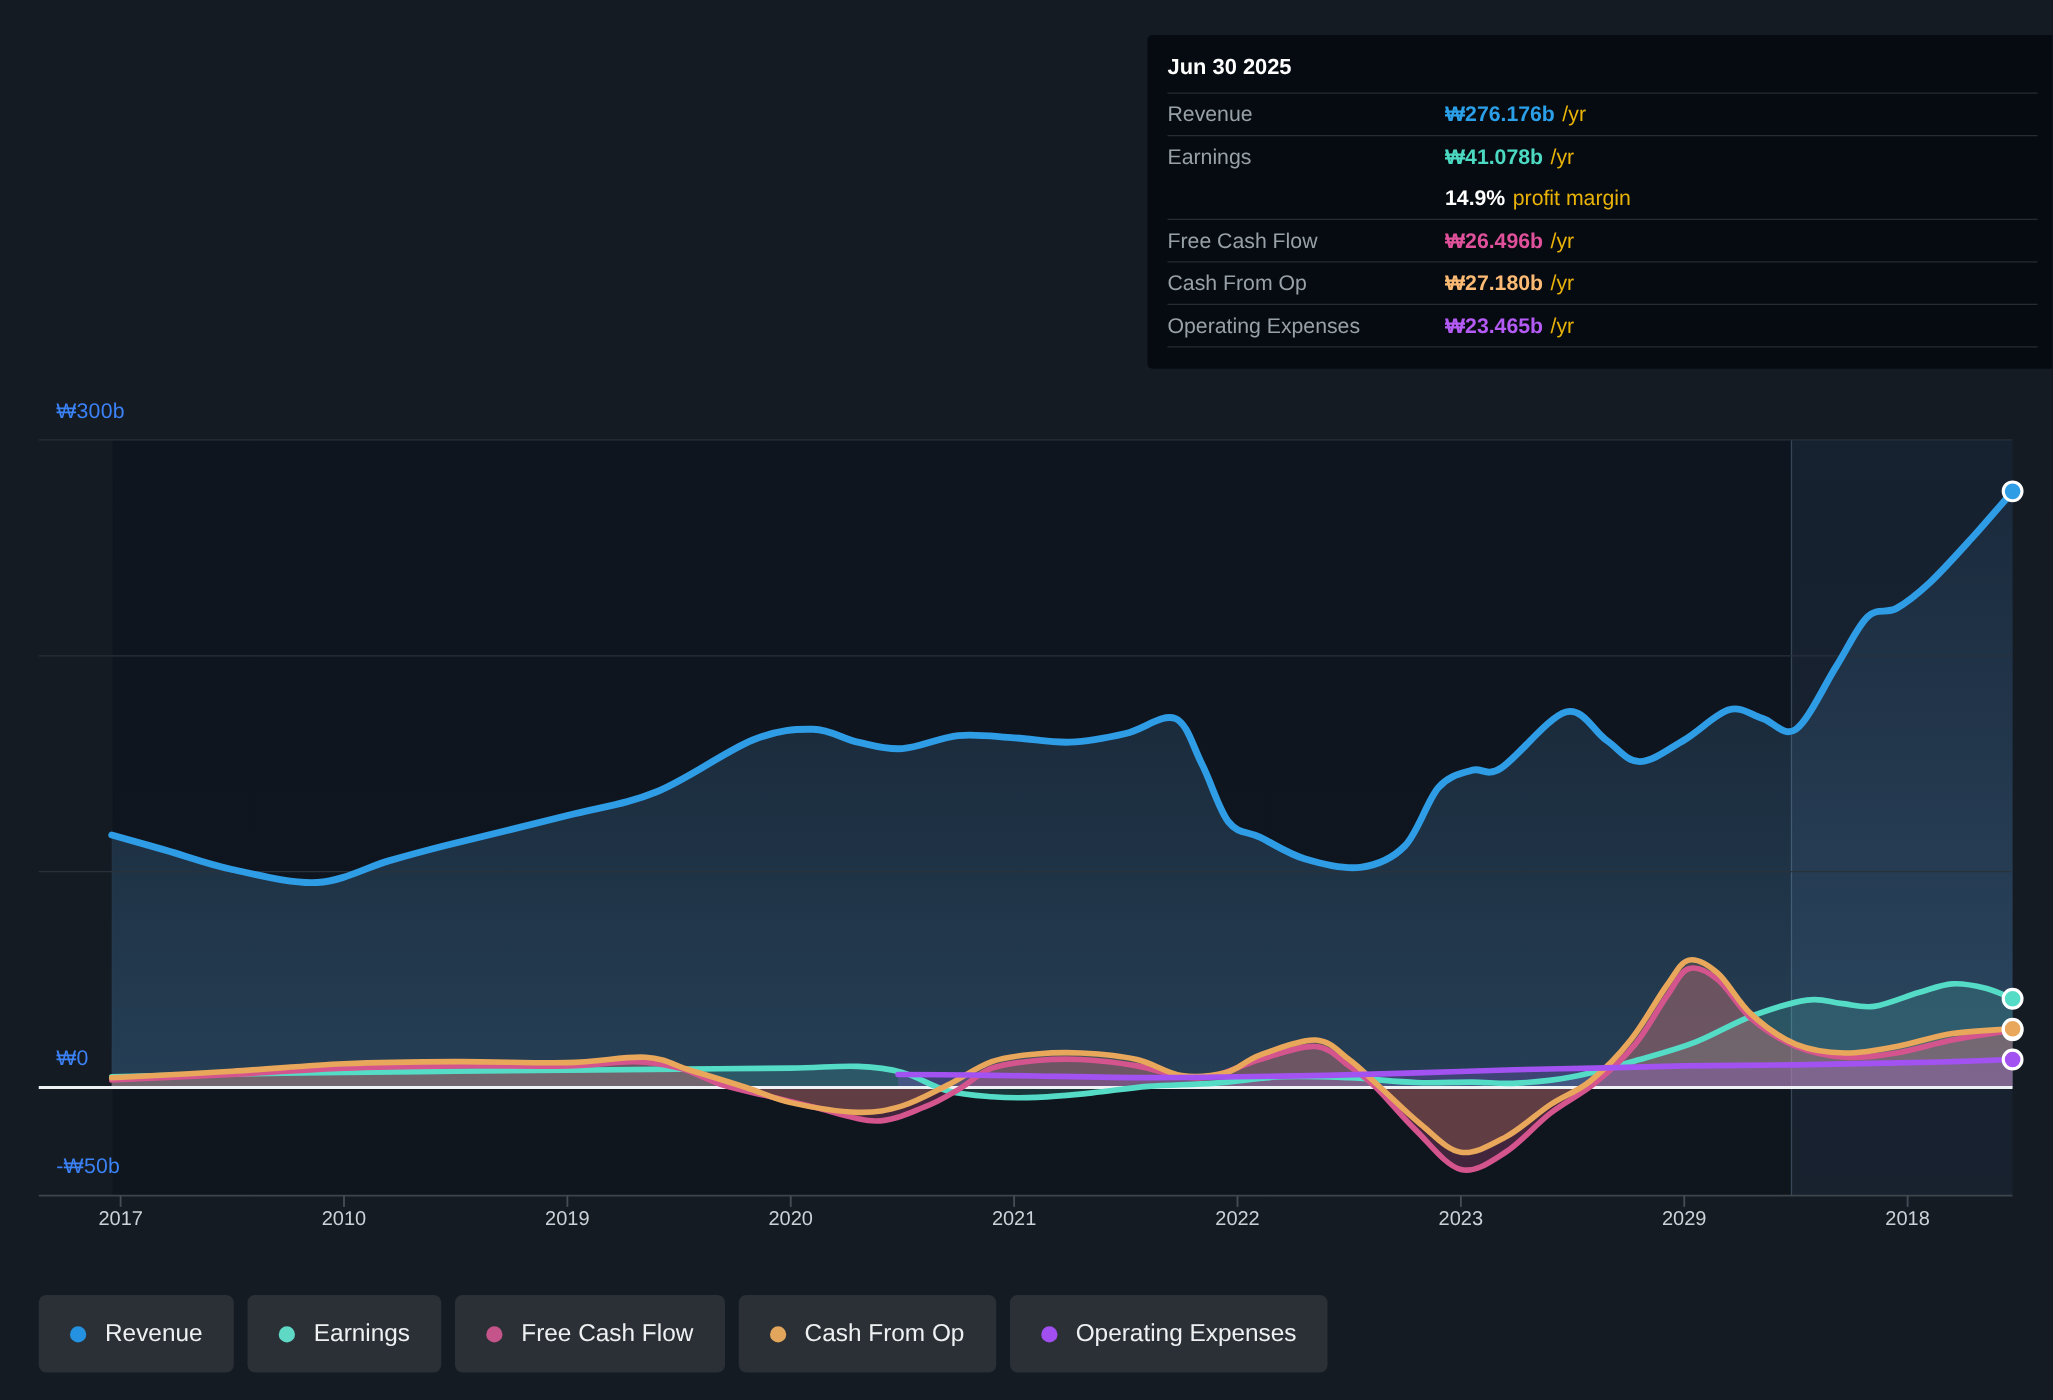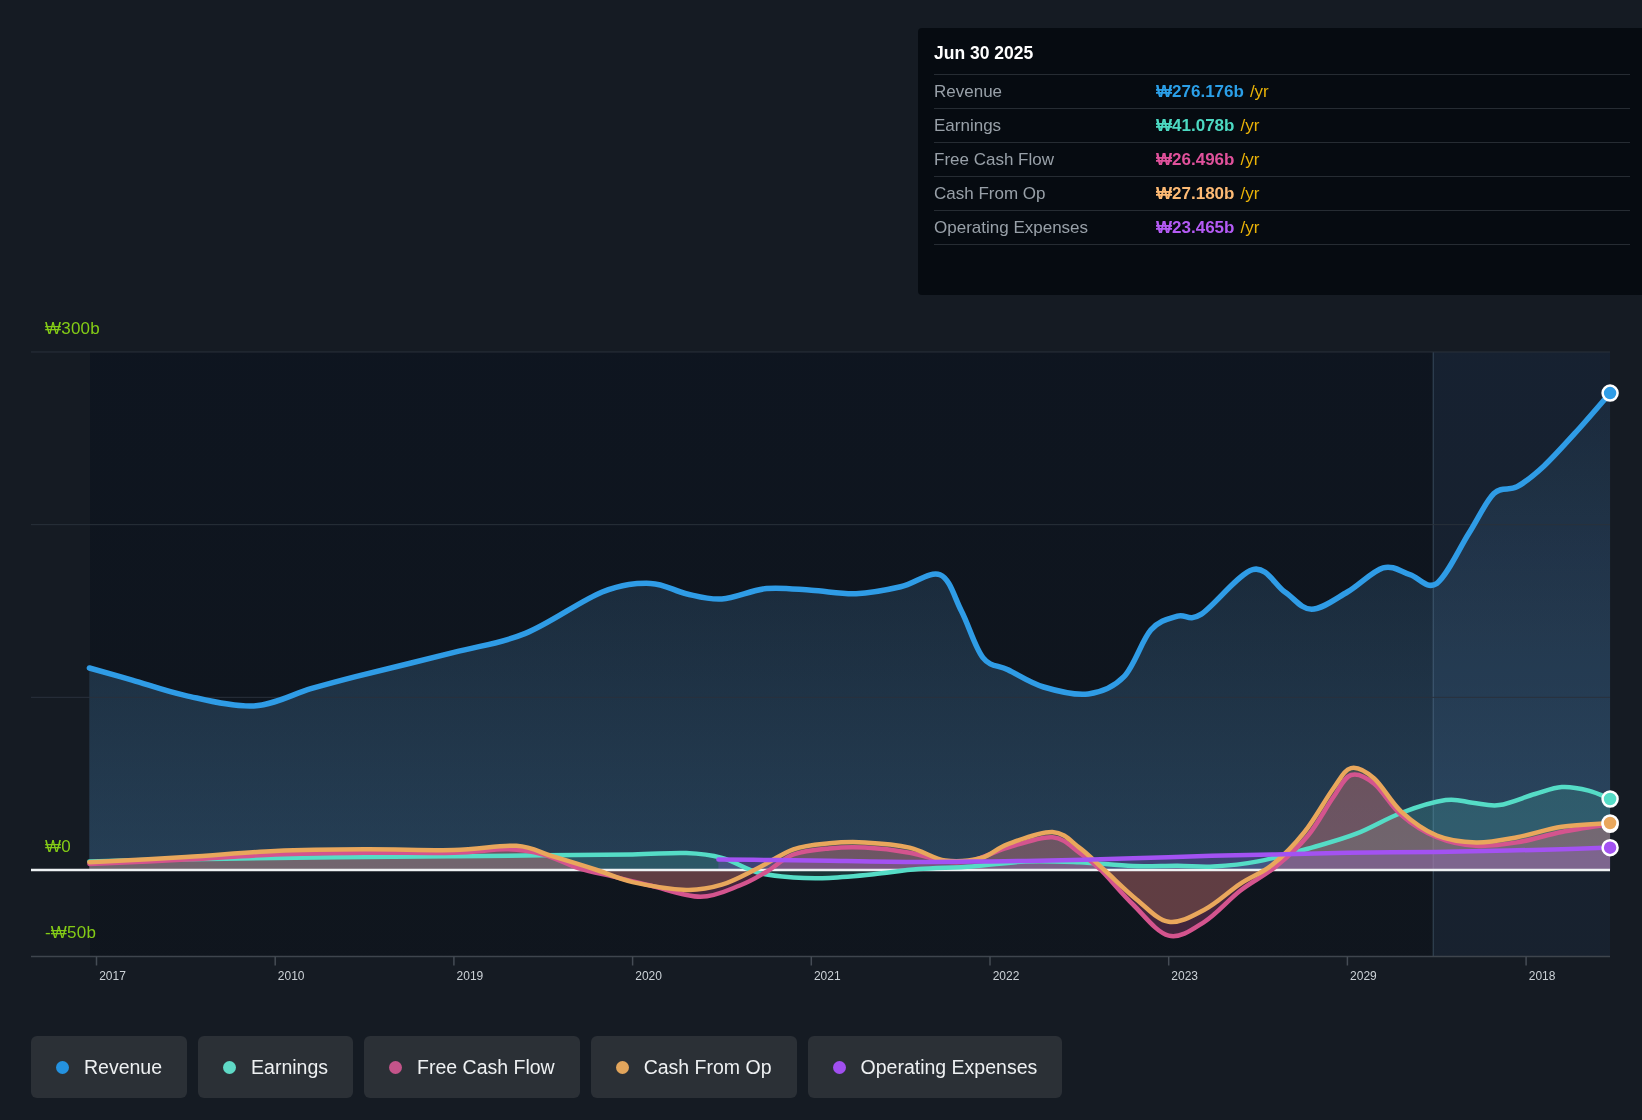--- a/index.html
+++ b/index.html
@@ -4,26 +4,26 @@
 <style>
   html,body{margin:0;padding:0;background:#151b23;}
   .stage{
     position:relative;width:1642px;height:1120px;overflow:hidden;
     background:#151b23;
     font-family:"Liberation Sans", sans-serif;
     -webkit-font-smoothing:antialiased;
   }
   #chart-svg{position:absolute;left:0;top:0;}
   .y-label{
-    position:absolute;color:#84cc16;font-size:17px;letter-spacing:.2px;
+    position:absolute;color:#3b82f6;font-size:17px;letter-spacing:.2px;
     white-space:nowrap;line-height:20px;
   }
   .x-label{
-    position:absolute;color:#ccd2d7;font-size:12px;transform:translateX(-50%);
-    white-space:nowrap;line-height:20px;margin-left:16px;
+    position:absolute;color:#ccd2d7;font-size:16px;transform:translateX(-50%);
+    white-space:nowrap;line-height:20px;
   }
   .tooltip{
     position:absolute;left:890px;top:28px;width:728px;height:267px;
     background:rgba(6,11,17,0.97);border-radius:4px;box-sizing:border-box;
     color:#98a0a8;
     margin-left:28px;
   }
   .tt-title{
     color:#ffffff;font-weight:bold;font-size:17.5px;
     padding:15px 16px 10px 16px;
@@ -120,20 +120,25 @@
         <div class="tt-row">
           <span class="tt-label">Revenue</span>
           <span class="tt-value" style="color: rgb(43, 159, 232);">₩276.176b</span>
           <span class="tt-unit">/yr</span>
         </div>
         <div class="tt-row">
           <span class="tt-label">Earnings</span>
           <span class="tt-value" style="color: rgb(76, 217, 194);">₩41.078b</span>
           <span class="tt-unit">/yr</span>
         </div>
+        <div class="tt-row no-sep">
+          <span class="tt-label"></span>
+          <span class="tt-value" style="color: rgb(255, 255, 255);">14.9%</span>
+          <span class="tt-unit">profit margin</span>
+        </div>
         <div class="tt-row">
           <span class="tt-label">Free Cash Flow</span>
           <span class="tt-value" style="color: rgb(224, 81, 155);">₩26.496b</span>
           <span class="tt-unit">/yr</span>
         </div>
         <div class="tt-row">
           <span class="tt-label">Cash From Op</span>
           <span class="tt-value" style="color: #fdba74;">₩27.180b</span>
           <span class="tt-unit">/yr</span>
         </div>

